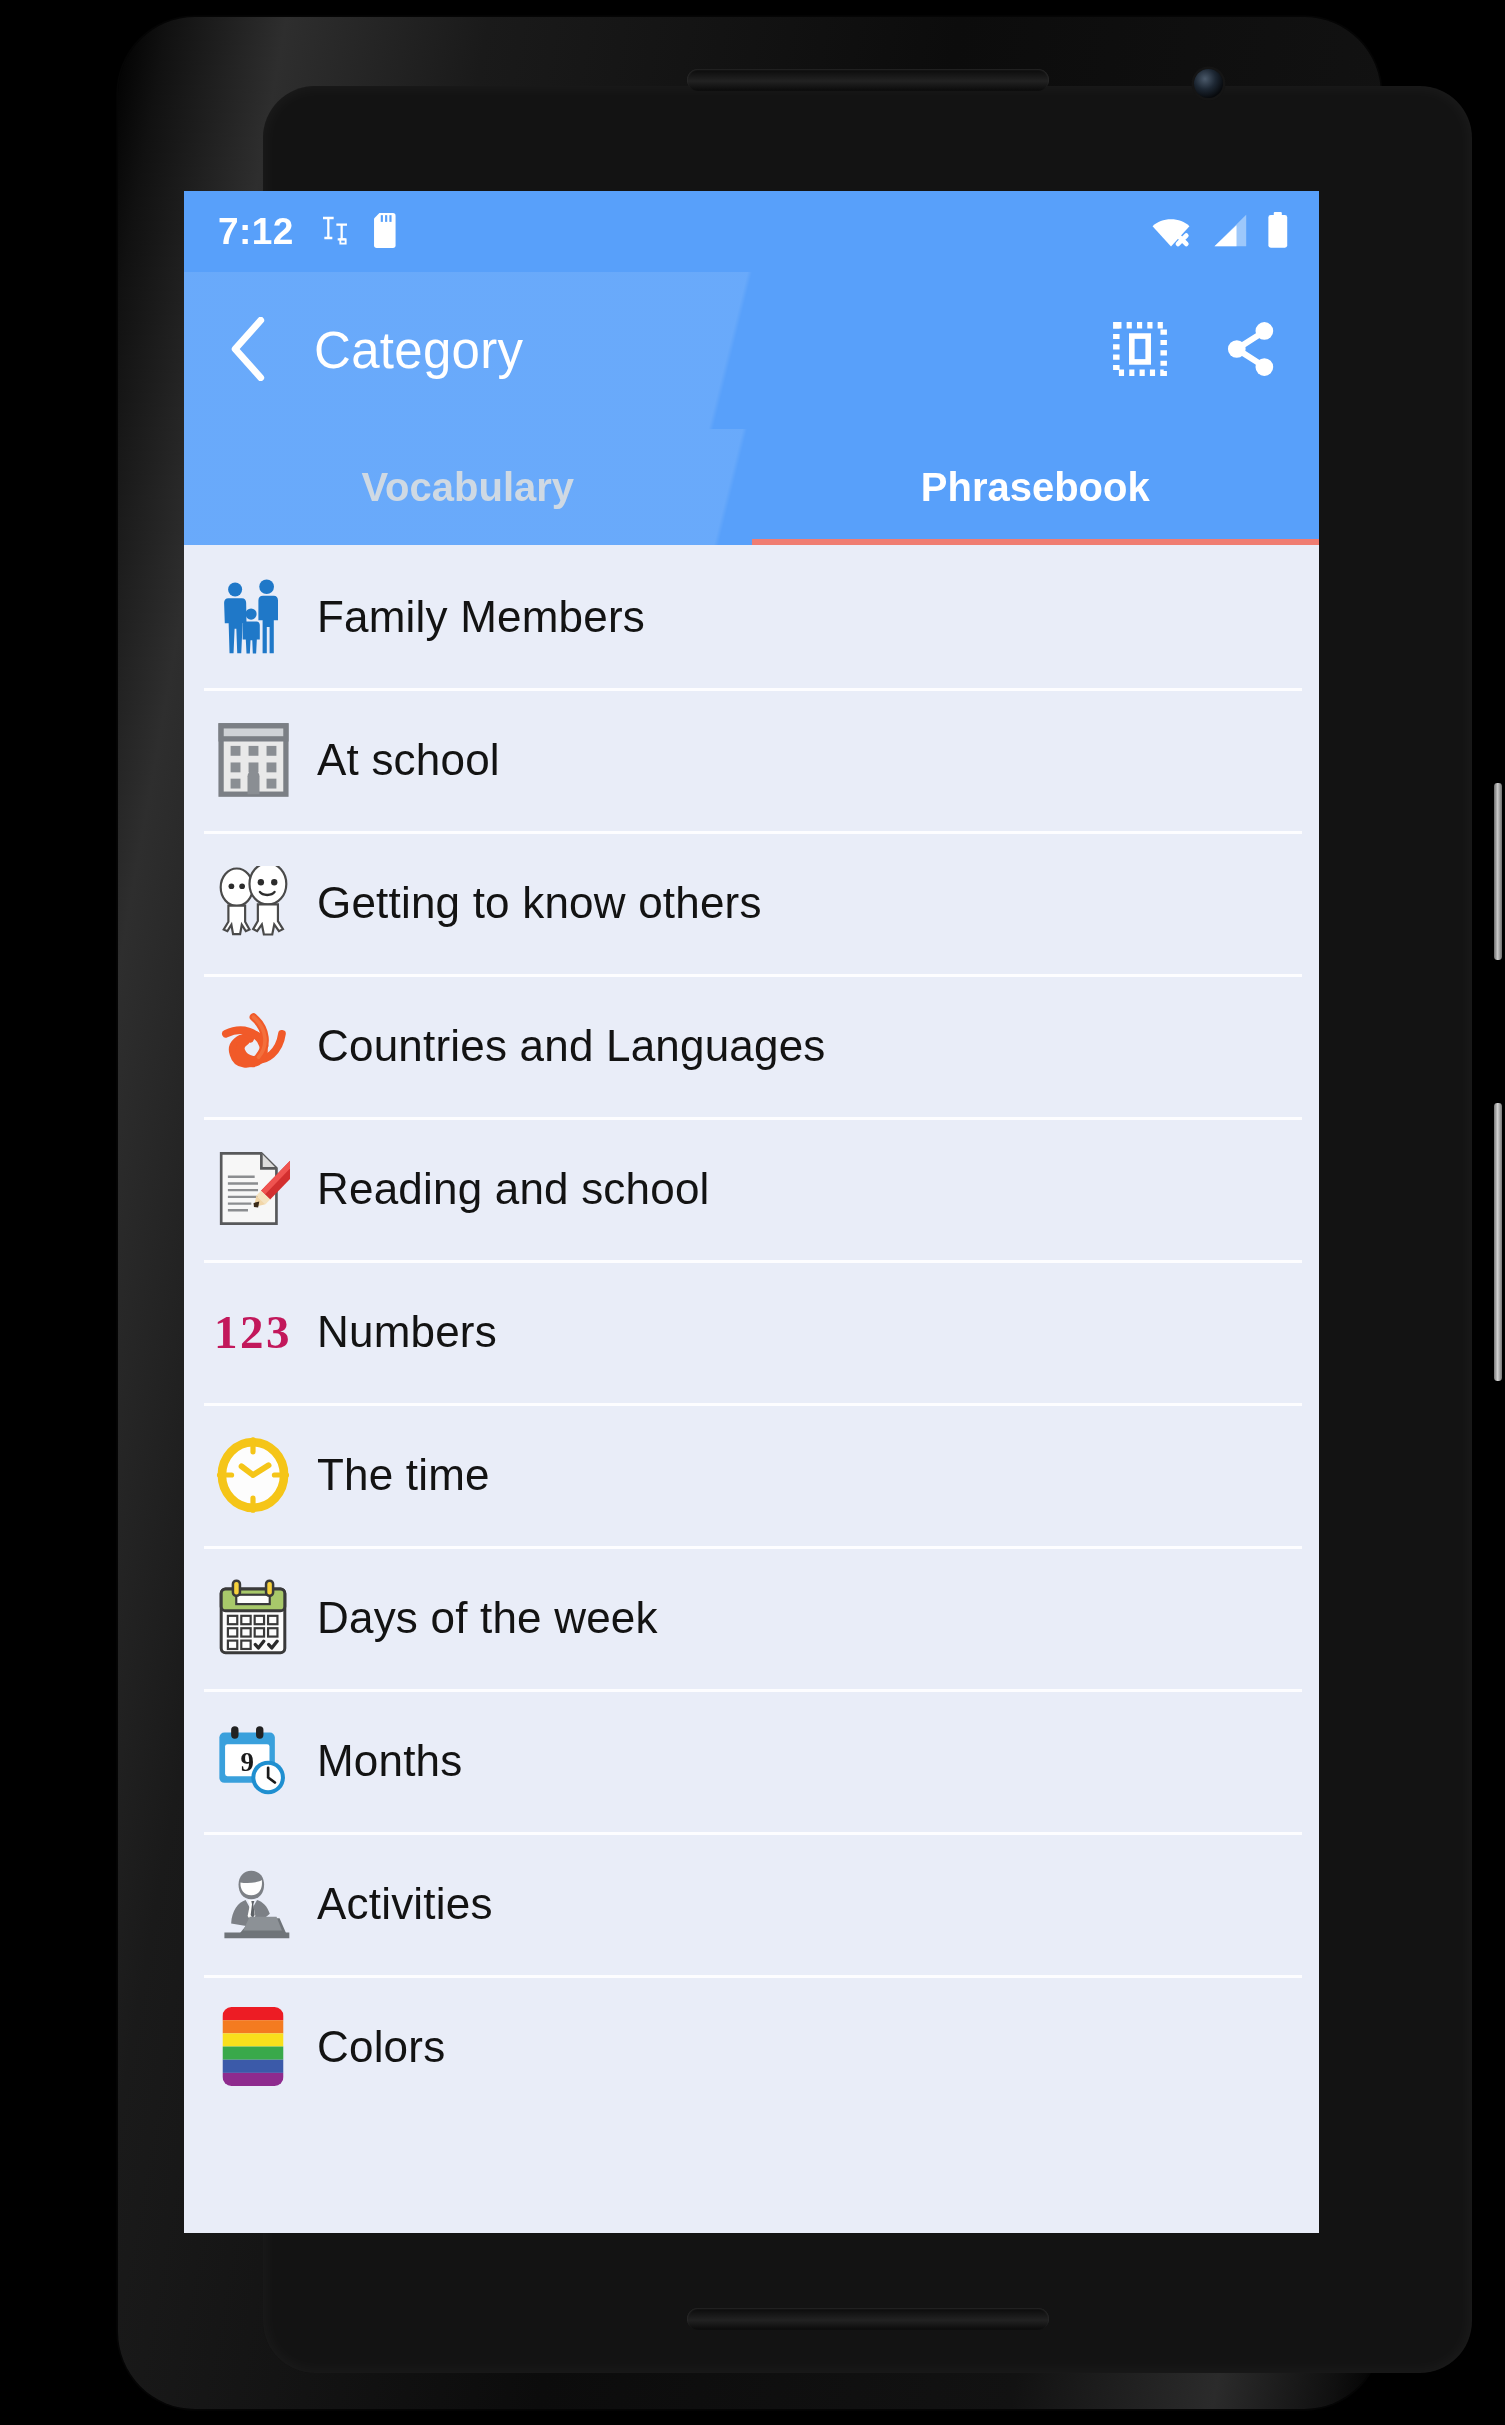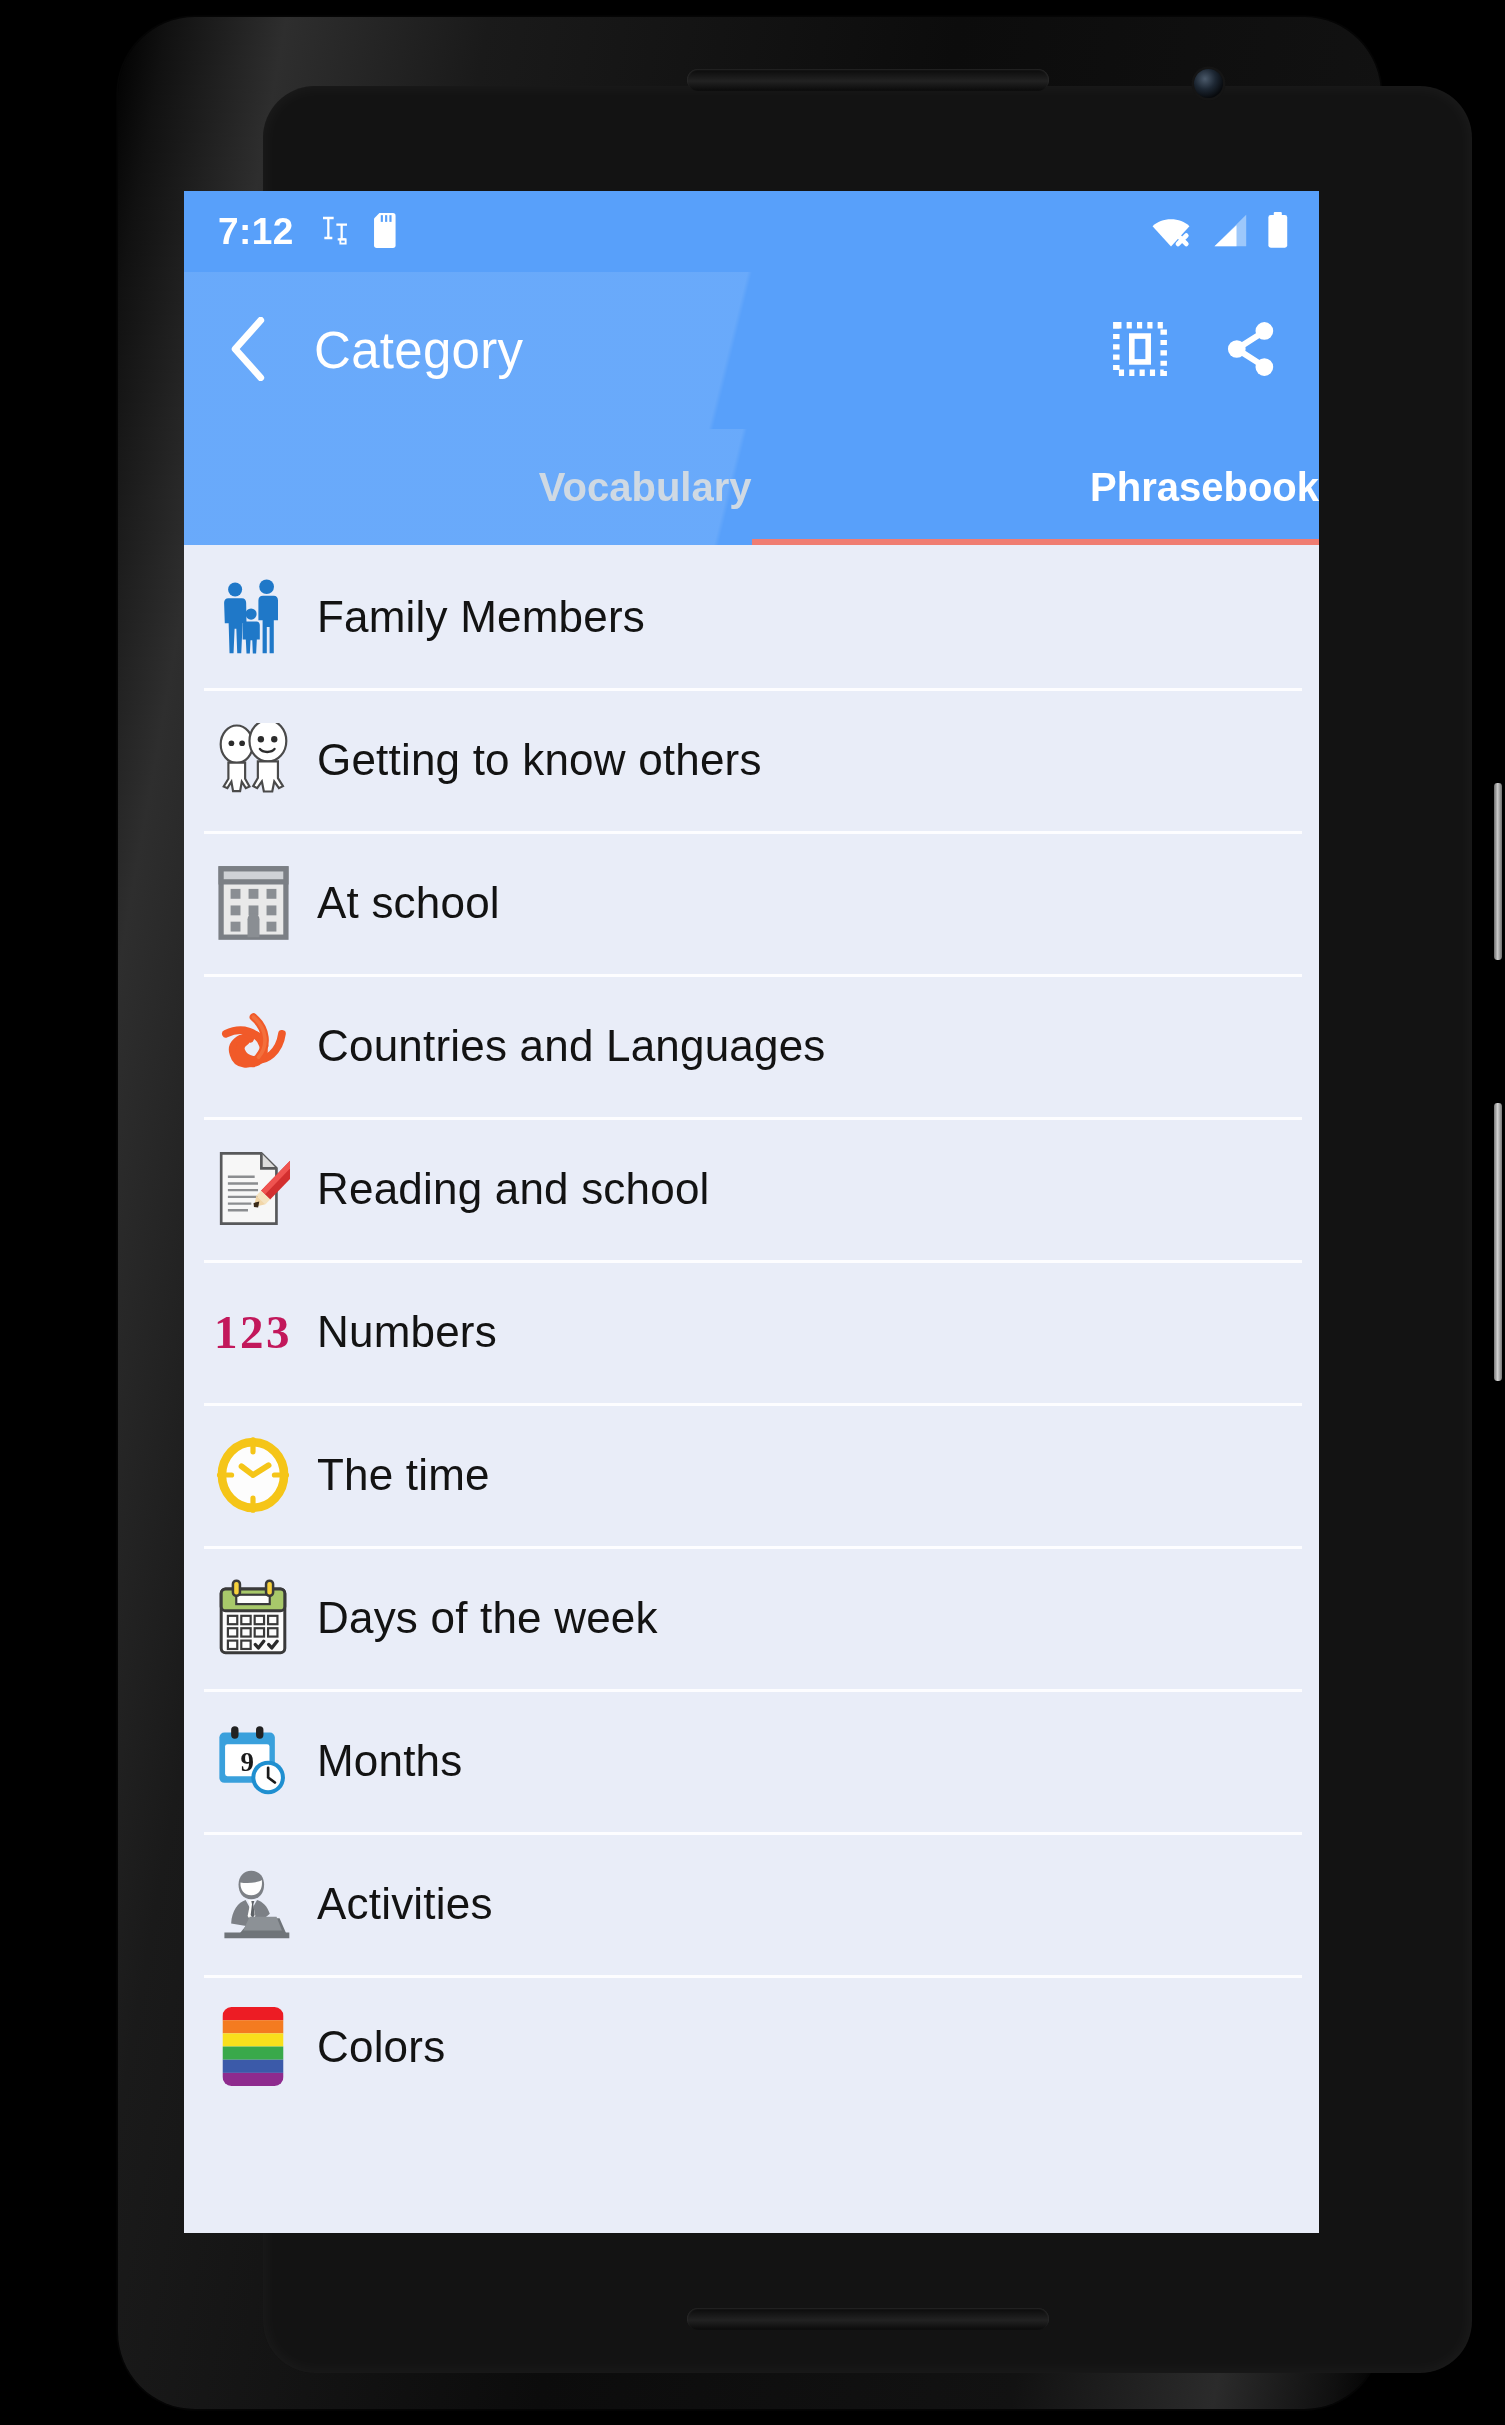--- a/index.html
+++ b/index.html
@@ -128,21 +128,21 @@
 
   
   #tabbar {
     height: 116px;
     background: #58a0fa;
     display: flex;
     position: relative;
   }
   .tab {
     flex: 1 1 0;
-    display: flex; align-items: center; justify-content: flex-end;
+    display: flex; align-items: center; justify-content: center;
     font-size: 40px;
     font-weight: 700;
     position: relative;
     z-index: 2;
   }
   .tab.inactive { color: #cfd9e3; }
   .tab.active { color: #ffffff; }
   #tab-indicator {
     position: absolute;
     bottom: 0; height: 5.9px;
@@ -338,41 +338,20 @@
             <circle cx="27.5" cy="5" r="4.2"></circle>
             <path d="M23.4 10.2h8.2c1.5 0 2.4 1.1 2.4 2.6v11.4h-2.4V43h-2.4V28h-1.6v15h-2.4V24.2h-2.4V12.8c0-1.5.9-2.6 2.6-2.6z"></path>
             <circle cx="9.5" cy="6.6" r="4"></circle>
             <path d="M5.6 11.6h7.8c1.5 0 2.4 1.1 2.4 2.6l.2 11.6h-2.2L13 43h-2.3l-.5-14h-1l-.6 14H6.3L5.8 25.8H3.6L3.2 14.2c0-1.5.9-2.6 2.4-2.6z"></path>
             <circle cx="18.6" cy="20.6" r="3.2"></circle>
             <path d="M15.5 24.8h6.2c1.2 0 1.9.9 1.9 2v8.4h-1.7l-.4 8h-1.9l-.3-7.6h-1l-.4 7.6h-1.9l-.4-8h-1.8v-8.4c0-1.1.6-2 1.7-2z"></path>
           </g>
         </svg>
       </div>
       <div class="item-label">Family Members</div>
-    </div>
-
-    <div class="list-item">
-      <div class="item-icon">
-        <svg width="77" height="74" viewBox="0 0 46 44">
-          <g fill="#ffffff" stroke="#4a4a4a" stroke-width="1.3">
-            <ellipse cx="13" cy="12.6" rx="9.6" ry="11.2"></ellipse>
-            <path d="M8 23.6h10v9.6l2.6 4.6-2.2 1-2.4-3.8-1 5.6h-4.2l-1-5.6-2.4 3.8-2.2-1L8 33.2z"></path>
-            <ellipse cx="31.6" cy="10.6" rx="11" ry="12.4"></ellipse>
-            <path d="M25.6 22.8h12v10l3 4.8-2.4 1.2-2.8-4-1.2 6h-5l-1.2-6-2.8 4-2.4-1.2 2.8-4.8z"></path>
-          </g>
-          <g fill="#2c2c2c">
-            <circle cx="9.8" cy="12" r="1.7"></circle>
-            <circle cx="16.2" cy="12" r="1.7"></circle>
-            <circle cx="27.4" cy="9.6" r="1.9"></circle>
-            <circle cx="35.4" cy="9.6" r="1.9"></circle>
-          </g>
-          <path d="M26.8 15.4c1.6 2.4 7.2 2.4 8.8 0" fill="none" stroke="#2c2c2c" stroke-width="1.4" stroke-linecap="round"></path>
-        </svg>
-      </div>
-      <div class="item-label">Getting to know others</div>
     </div>
 
     <div class="list-item">
       <div class="item-icon">
         <svg width="71" height="74" viewBox="0 0 40 42">
           <rect x="1.6" y="1.6" width="36.8" height="38.8" fill="#e9e9e9" stroke="#7b7f85" stroke-width="3"></rect>
           <rect x="1.6" y="1.6" width="36.8" height="7.4" fill="#cfd2d6" stroke="#7b7f85" stroke-width="3"></rect>
           <g fill="#8a8e93">
             <rect x="7" y="13" width="5.6" height="5.6"></rect>
             <rect x="17.2" y="13" width="5.6" height="5.6"></rect>
@@ -384,20 +363,41 @@
             <rect x="27.4" y="31.6" width="5.6" height="5.6"></rect>
             <path d="M16.6 40.4V30.2a3.4 3.4 0 0 1 6.8 0v10.2z"></path>
           </g>
         </svg>
       </div>
       <div class="item-label">At school</div>
     </div>
 
     <div class="list-item">
       <div class="item-icon">
+        <svg width="77" height="74" viewBox="0 0 46 44">
+          <g fill="#ffffff" stroke="#4a4a4a" stroke-width="1.3">
+            <ellipse cx="13" cy="12.6" rx="9.6" ry="11.2"></ellipse>
+            <path d="M8 23.6h10v9.6l2.6 4.6-2.2 1-2.4-3.8-1 5.6h-4.2l-1-5.6-2.4 3.8-2.2-1L8 33.2z"></path>
+            <ellipse cx="31.6" cy="10.6" rx="11" ry="12.4"></ellipse>
+            <path d="M25.6 22.8h12v10l3 4.8-2.4 1.2-2.8-4-1.2 6h-5l-1.2-6-2.8 4-2.4-1.2 2.8-4.8z"></path>
+          </g>
+          <g fill="#2c2c2c">
+            <circle cx="9.8" cy="12" r="1.7"></circle>
+            <circle cx="16.2" cy="12" r="1.7"></circle>
+            <circle cx="27.4" cy="9.6" r="1.9"></circle>
+            <circle cx="35.4" cy="9.6" r="1.9"></circle>
+          </g>
+          <path d="M26.8 15.4c1.6 2.4 7.2 2.4 8.8 0" fill="none" stroke="#2c2c2c" stroke-width="1.4" stroke-linecap="round"></path>
+        </svg>
+      </div>
+      <div class="item-label">Getting to know others</div>
+    </div>
+
+    <div class="list-item">
+      <div class="item-icon">
         <svg width="77" height="77" viewBox="0 0 46 46">
           <g fill="none" stroke="#f15a29" stroke-width="4.6" stroke-linecap="round">
             <path d="M23 6c8 7 9 17 3 24-5 6-13 5-15-2-2-6 4-11 10-9"></path>
             <path d="M40 16c-1.5 10.5-9 17-17.5 15.5-7-1.2-9.5-8.5-5-13 4-4.2 10.5-1.8 12 4.5"></path>
             <path d="M6.5 16c9.5-4.5 19-1.5 22 6.5 2.5 6.6-2.5 12.5-8.8 10.8-6-1.6-6.8-9-1.6-12.6"></path>
           </g>
           <g fill="none" stroke="#f36f3c" stroke-width="2.2" stroke-linecap="round">
             <path d="M23 6c8 7 9 17 3 24"></path>
           </g>
         </svg>

